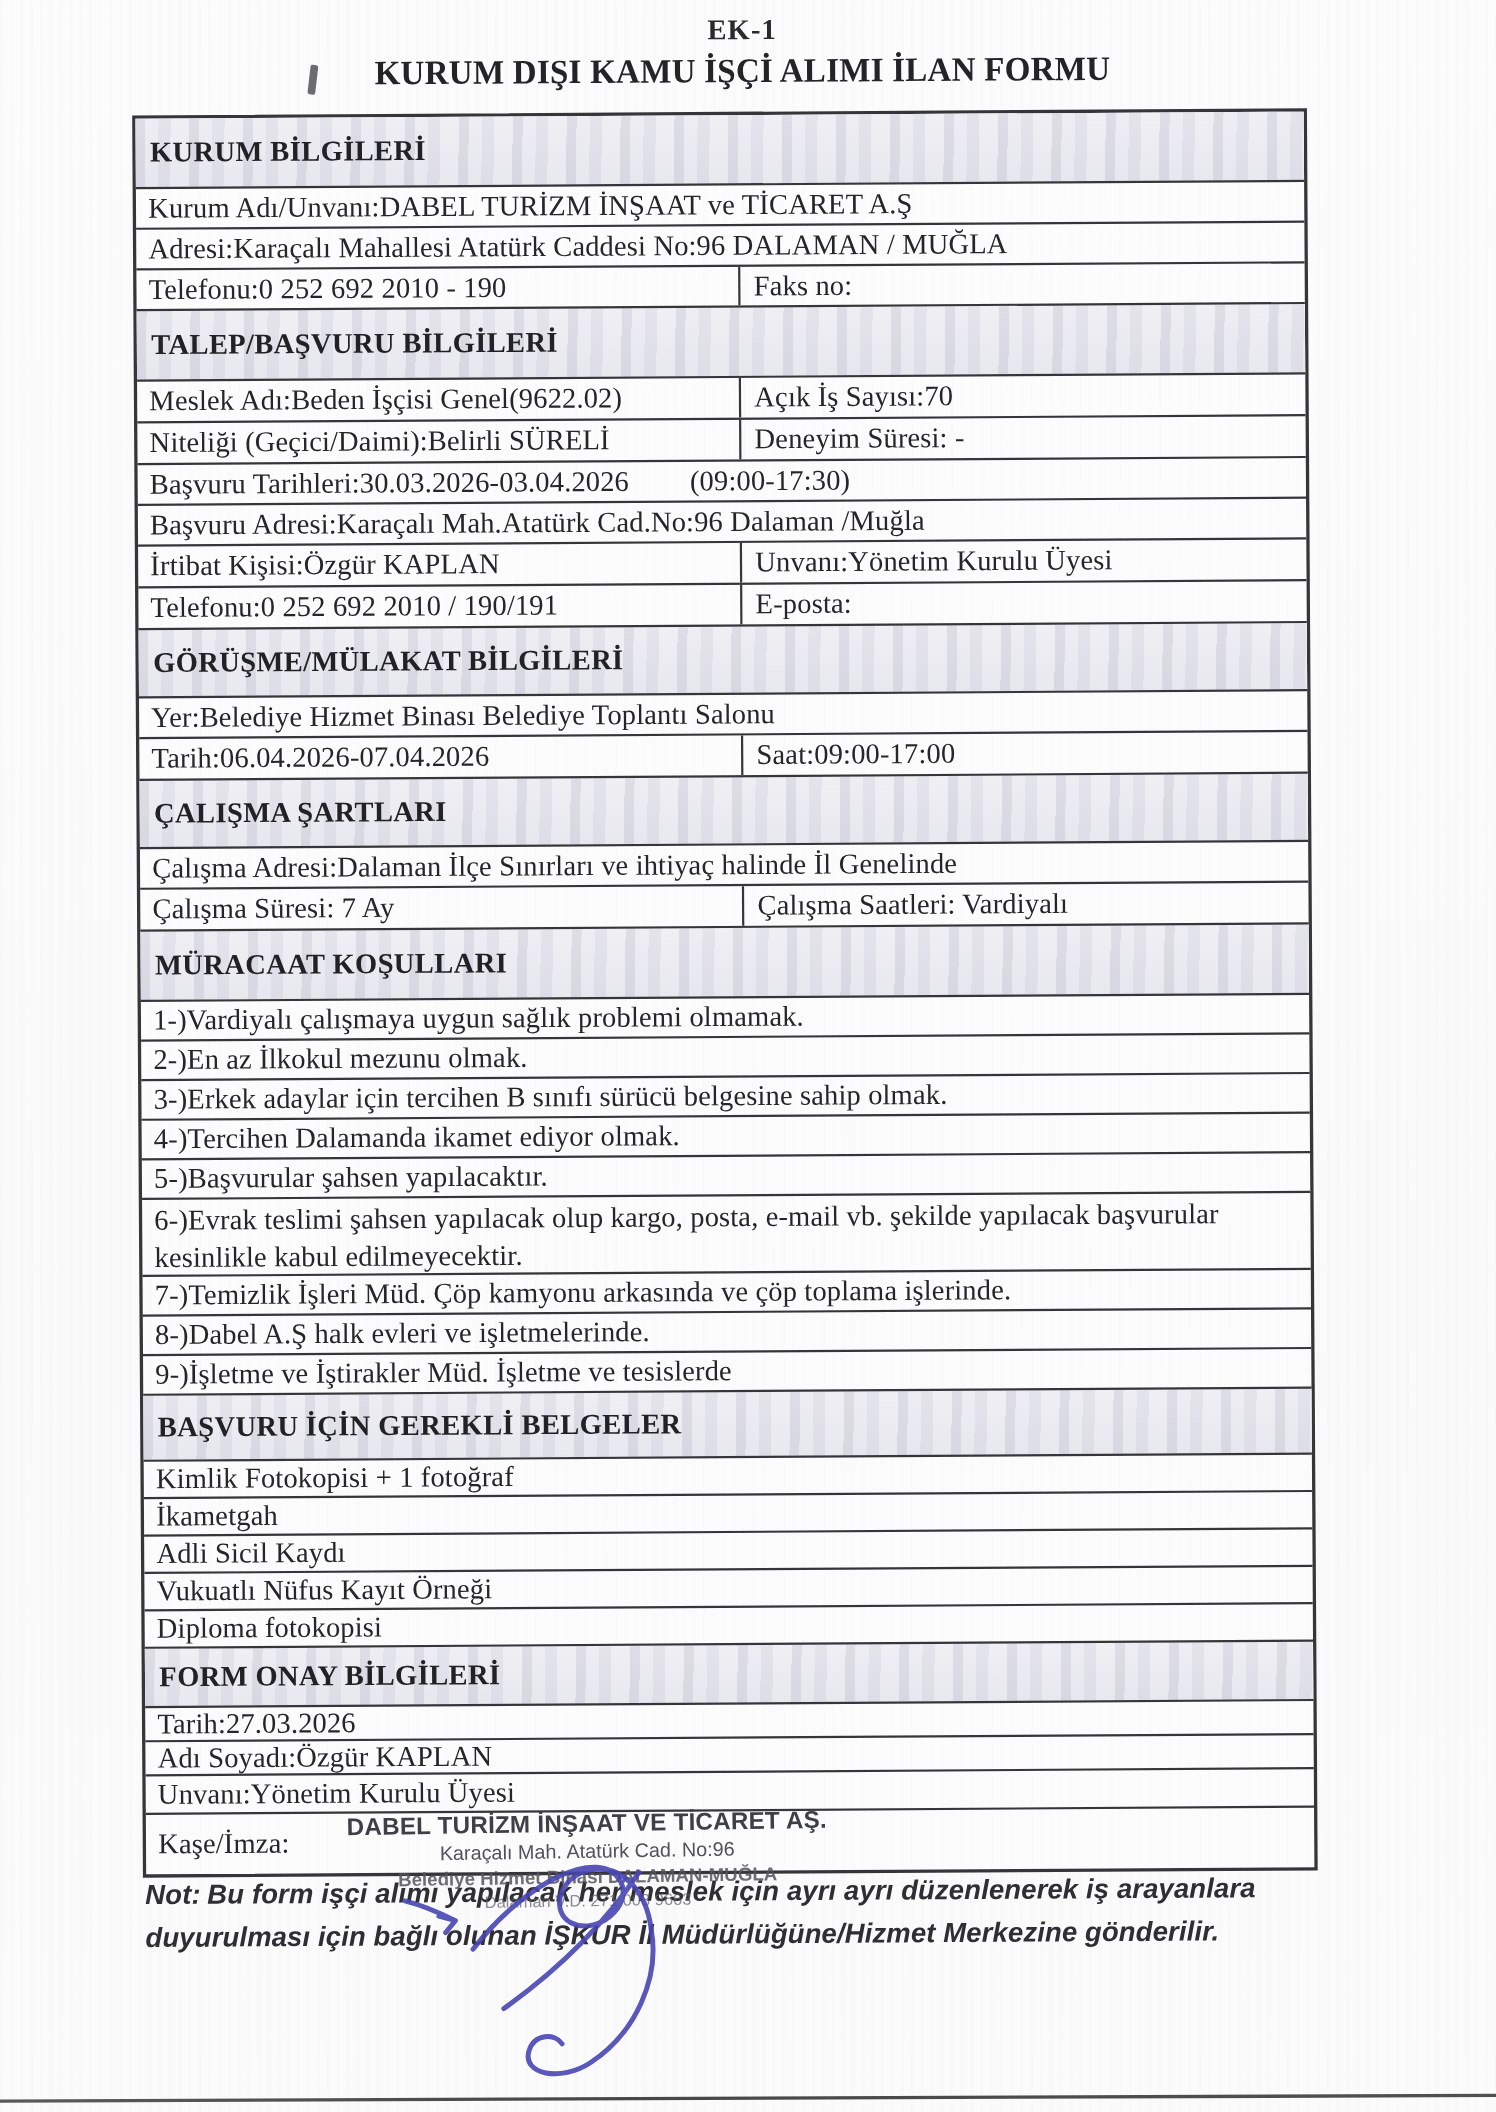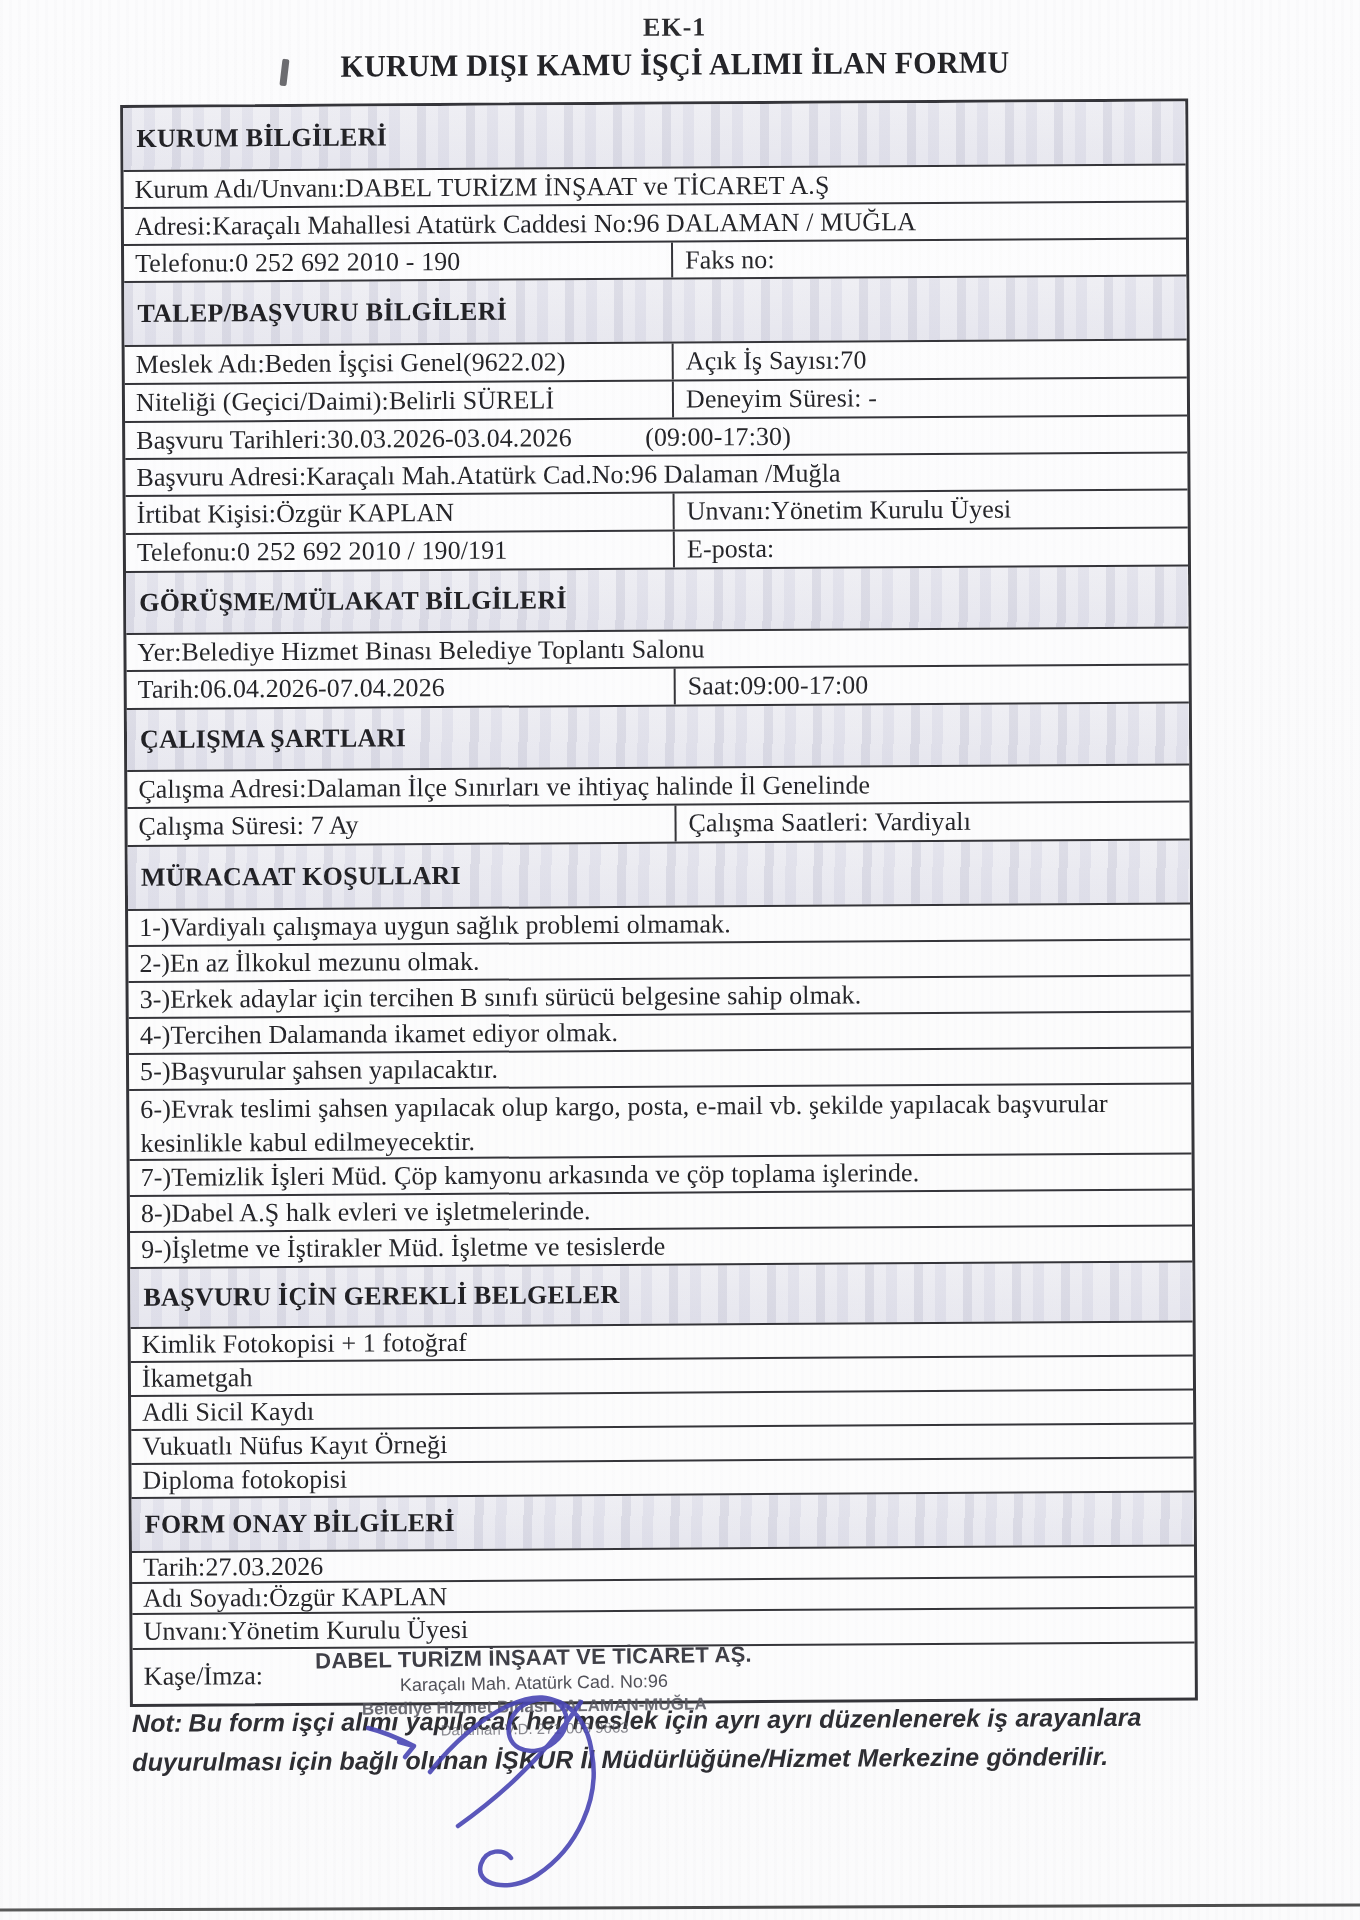--- a/index.html
+++ b/index.html
@@ -40,21 +40,21 @@
   }
   .sec > span{padding-left:13px;}
   .tbl > .row:first-child, .tbl > .sec:first-child{border-top:none;}
   .row{display:flex; align-items:center; border-top:2px solid var(--line);
        font-size:26px; letter-spacing:.1px; background:rgba(255,255,255,0.15);}
   .full{padding-left:11px; width:100%;}
   .cl{width:547px; padding-left:11px;}
   .cr{flex:1; align-self:stretch; display:flex; align-items:center;
       border-left:2px solid var(--line); padding-left:12px;}
   .nodiv{position:relative;}
-  .nodiv .b{position:absolute; left:502px; top:auto;margin-left:18px;}
+  .nodiv .b{position:absolute; left:502px; top:auto;}
   .wrap2{align-items:flex-start; line-height:34px;}
   .wrap2 .full{padding-top:2px;}
   .note{
     position:absolute; left:127px; top:1704px; width:1155px;
     font-family:"Liberation Sans", sans-serif; font-style:italic; font-weight:bold;
     font-size:25px; line-height:39px; color:#2e2e33; letter-spacing:.1px;
   }
   .note .npre{margin-right:6px;}
   .stamp{
     position:absolute; left:308px; top:1645px; width:452px; text-align:center;

